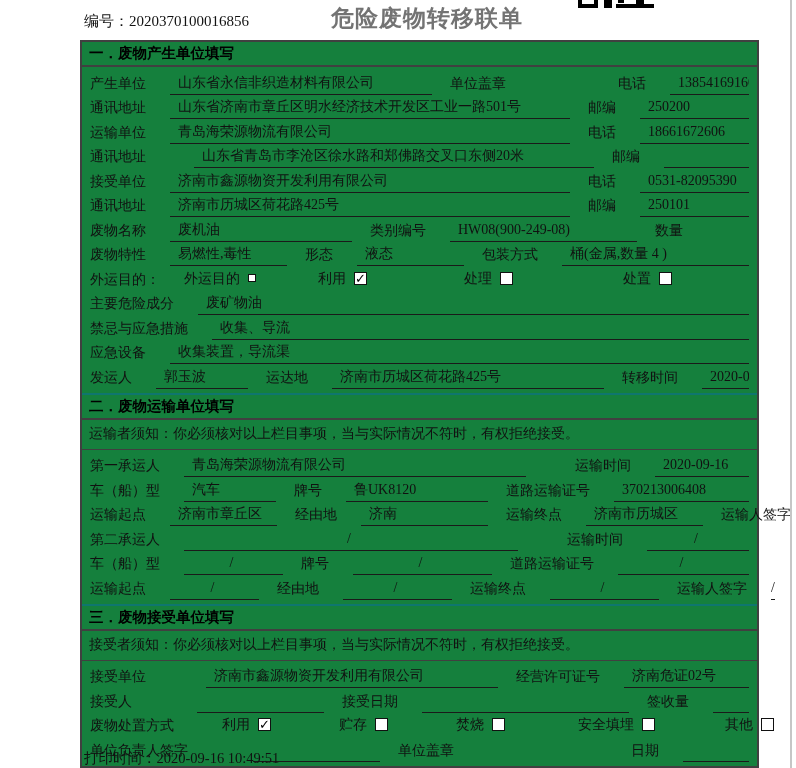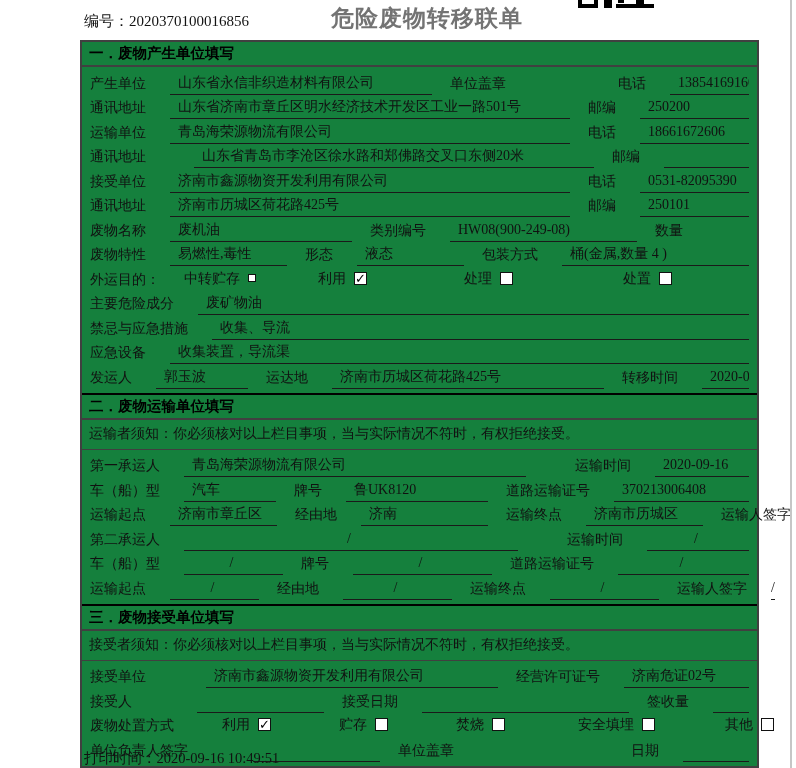--- a/index.html
+++ b/index.html
@@ -6,21 +6,21 @@
   .page{position:relative;width:796px;height:768px;background:#ffffff;overflow:hidden;
         font-family:"Liberation Serif","DejaVu Serif",serif;color:#111;font-size:14px;}
   .edge-line{position:absolute;top:0;right:4px;width:2px;height:768px;background:#c6c6c6;}
   .serial{position:absolute;left:84px;top:12px;font-size:15px;white-space:nowrap;}
   .doc-title{position:absolute;left:331px;top:3px;font-size:23px;font-weight:bold;letter-spacing:1px;
              font-family:"Liberation Sans","DejaVu Sans",sans-serif;color:#737373;}
   .qr{position:absolute;left:578px;top:0;width:78px;height:8px;}
   .qr div{position:absolute;background:#000;}
   .qr .q-notch{background:#fff;}
   .doc-table{position:absolute;left:80px;top:40px;width:675px;border:2px solid #404040;background:#15803d;}
-  .section + .section{border-top:2px solid #000000;}
+  .section + .section{border-top:2px solid #0f766e;}
   .section-title{font-weight:bold;font-size:14.5px;color:#000;padding:3px 8px 3px 7px;
                  border-bottom:2px solid #404040;line-height:17px;
                  font-family:"Liberation Sans","DejaVu Sans",sans-serif;}
   .section-note{padding:5px 8px 6px 7px;border-bottom:1.5px solid #404040;line-height:18px;white-space:nowrap;}
   .sec-body{padding:3px 0 4px 0;}
   .form-row{display:flex;align-items:flex-end;height:24.5px;padding:0 8px 0 6px;gap:16px;}
   .lab{flex:none;white-space:nowrap;line-height:19px;padding-bottom:2px;margin:0 8px 0 2px;}
   .field{flex:1 1 auto;min-width:0;border-bottom:1px solid #1a1a1a;line-height:19px;
          padding:0 4px 2px 8px;white-space:nowrap;overflow:hidden;}
   .field.fixed{flex:none;}
@@ -107,21 +107,21 @@
               <span class="lab">废物特性</span>
               <span class="field fixed" style="width: 105px;">易燃性,毒性</span>
               <span class="lab">形态</span>
               <span class="field fixed" style="width: 95px;">液态</span>
               <span class="lab">包装方式</span>
               <span class="field">桶(金属,数量 4 )</span>
             </div>
             <div class="form-row">
               <span class="lab">外运目的：</span>
               <span class="checkitem">
-                <span class="clab">中转贮存</span>
+                <span class="clab">外运目的</span>
                 <span class="cbox small"></span>
               </span>
               <span class="gap" style="width: 30px;"></span>
               <span class="checkitem">
                 <span class="clab">利用</span>
                 <span class="cbox checked">✓</span>
               </span>
               <span class="gap" style="width: 65px;"></span>
               <span class="checkitem">
                 <span class="clab">处理</span>

